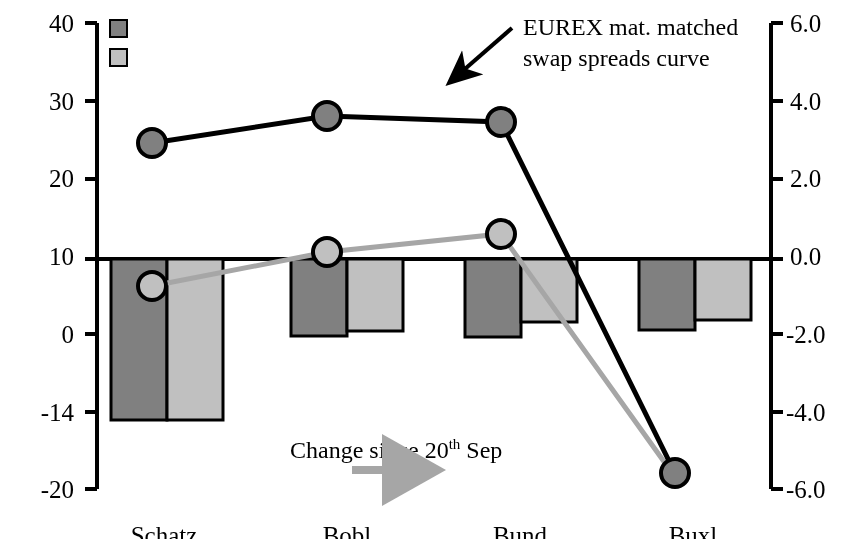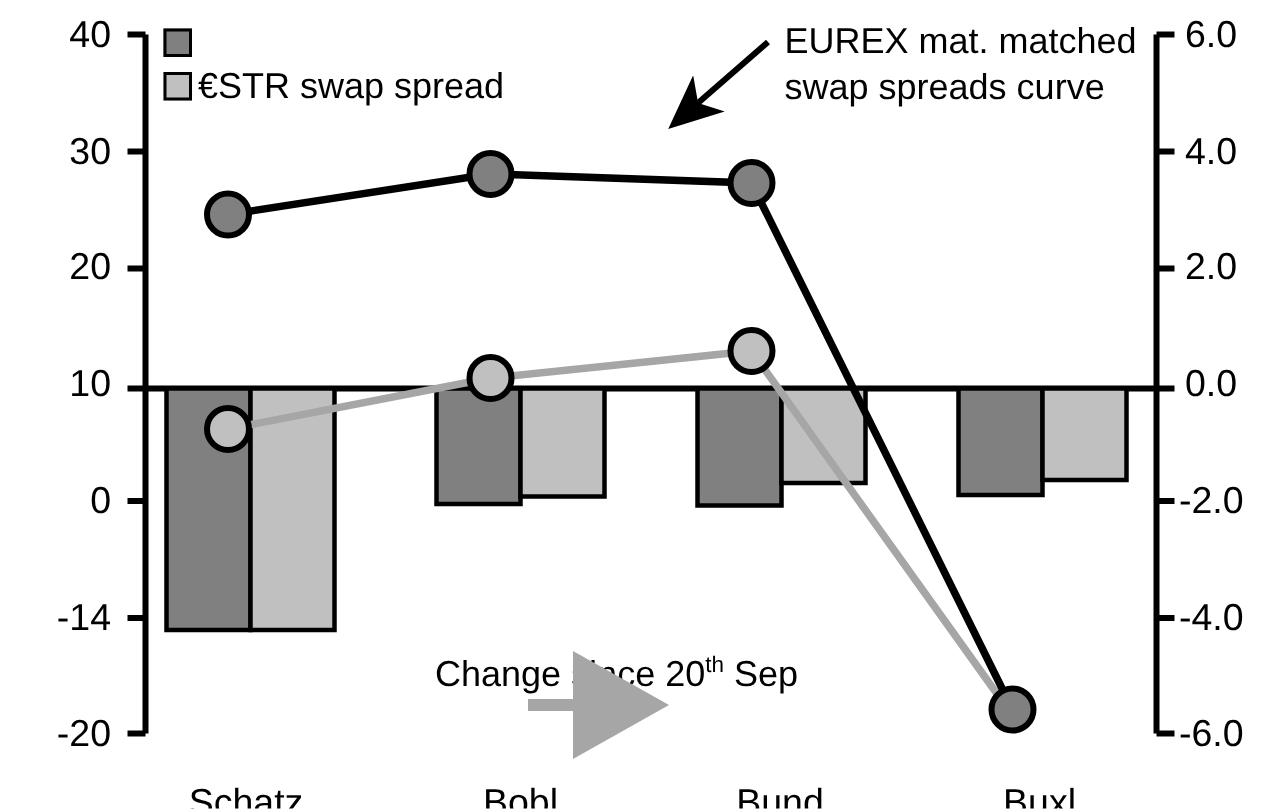--- a/index.html
+++ b/index.html
@@ -1,17 +1,17 @@
 <!DOCTYPE html>
 <html><head>
 <meta charset="utf-8">
 <style>
   html,body{margin:0;padding:0;background:#ffffff;}
   body{width:852px;height:539px;overflow:hidden;font-family:"Liberation Sans",sans-serif;color:#000;}
-  #stage{position:relative;width:852px;height:471px;}
+  #stage{position:relative;width:852px;height:471px;font-family:Liberation Serif, serif;}
   .axlabel{position:absolute;font-size:25px;line-height:25px;color:#000;white-space:nowrap;}
   .ylabel-left{text-align:right;width:60px;}
   .ylabel-right{text-align:left;width:70px;}
   .catlabel{position:absolute;font-size:25px;line-height:25px;text-align:center;white-space:nowrap;margin-top:20px;}
   .legendtxt{position:absolute;font-size:24px;line-height:24px;white-space:nowrap;}
   .swatch{position:absolute;width:19px;height:19px;border:2px solid #000;box-sizing:border-box;}
   .annot{position:absolute;font-size:24px;line-height:29px;white-space:nowrap;}
   .annot2{position:absolute;font-size:24px;line-height:24px;white-space:nowrap;}
   .annot2 sup{font-size:15px;vertical-align:super;}
   svg{position:absolute;left:0;top:0;}
@@ -38,21 +38,20 @@
   <div class="axlabel ylabel-right" style="left:786px;top:477px;">-6.0</div>
 
   <div class="catlabel" style="left:104px;top:503px;width:120px;">Schatz</div>
   <div class="catlabel" style="left:287px;top:503px;width:120px;">Bobl</div>
   <div class="catlabel" style="left:633px;top:503px;width:120px;">Buxl</div>
   <div class="catlabel" style="left:460px;top:503px;width:120px;">Bund</div>
 
   <div class="swatch" style="left:109px;top:19px;background:#808080;"></div>
 
   <div class="swatch" style="left:109px;top:48px;background:#c0c0c0;"></div>
-  <div class="legendtxt" style="left:132px;top:46px;">€STR swap spread</div>
 
   <div class="annot" style="left:523px;top:44px;">swap spreads curve</div>
   <div class="annot" style="left:523px;top:13px;">EUREX mat. matched</div>
 
   <div class="annot2" style="left:290px;top:432px;">
     <span>Change since 20</span><sup>th</sup><span> Sep</span>
   </div>
 
   <svg width="852" height="539">
 

